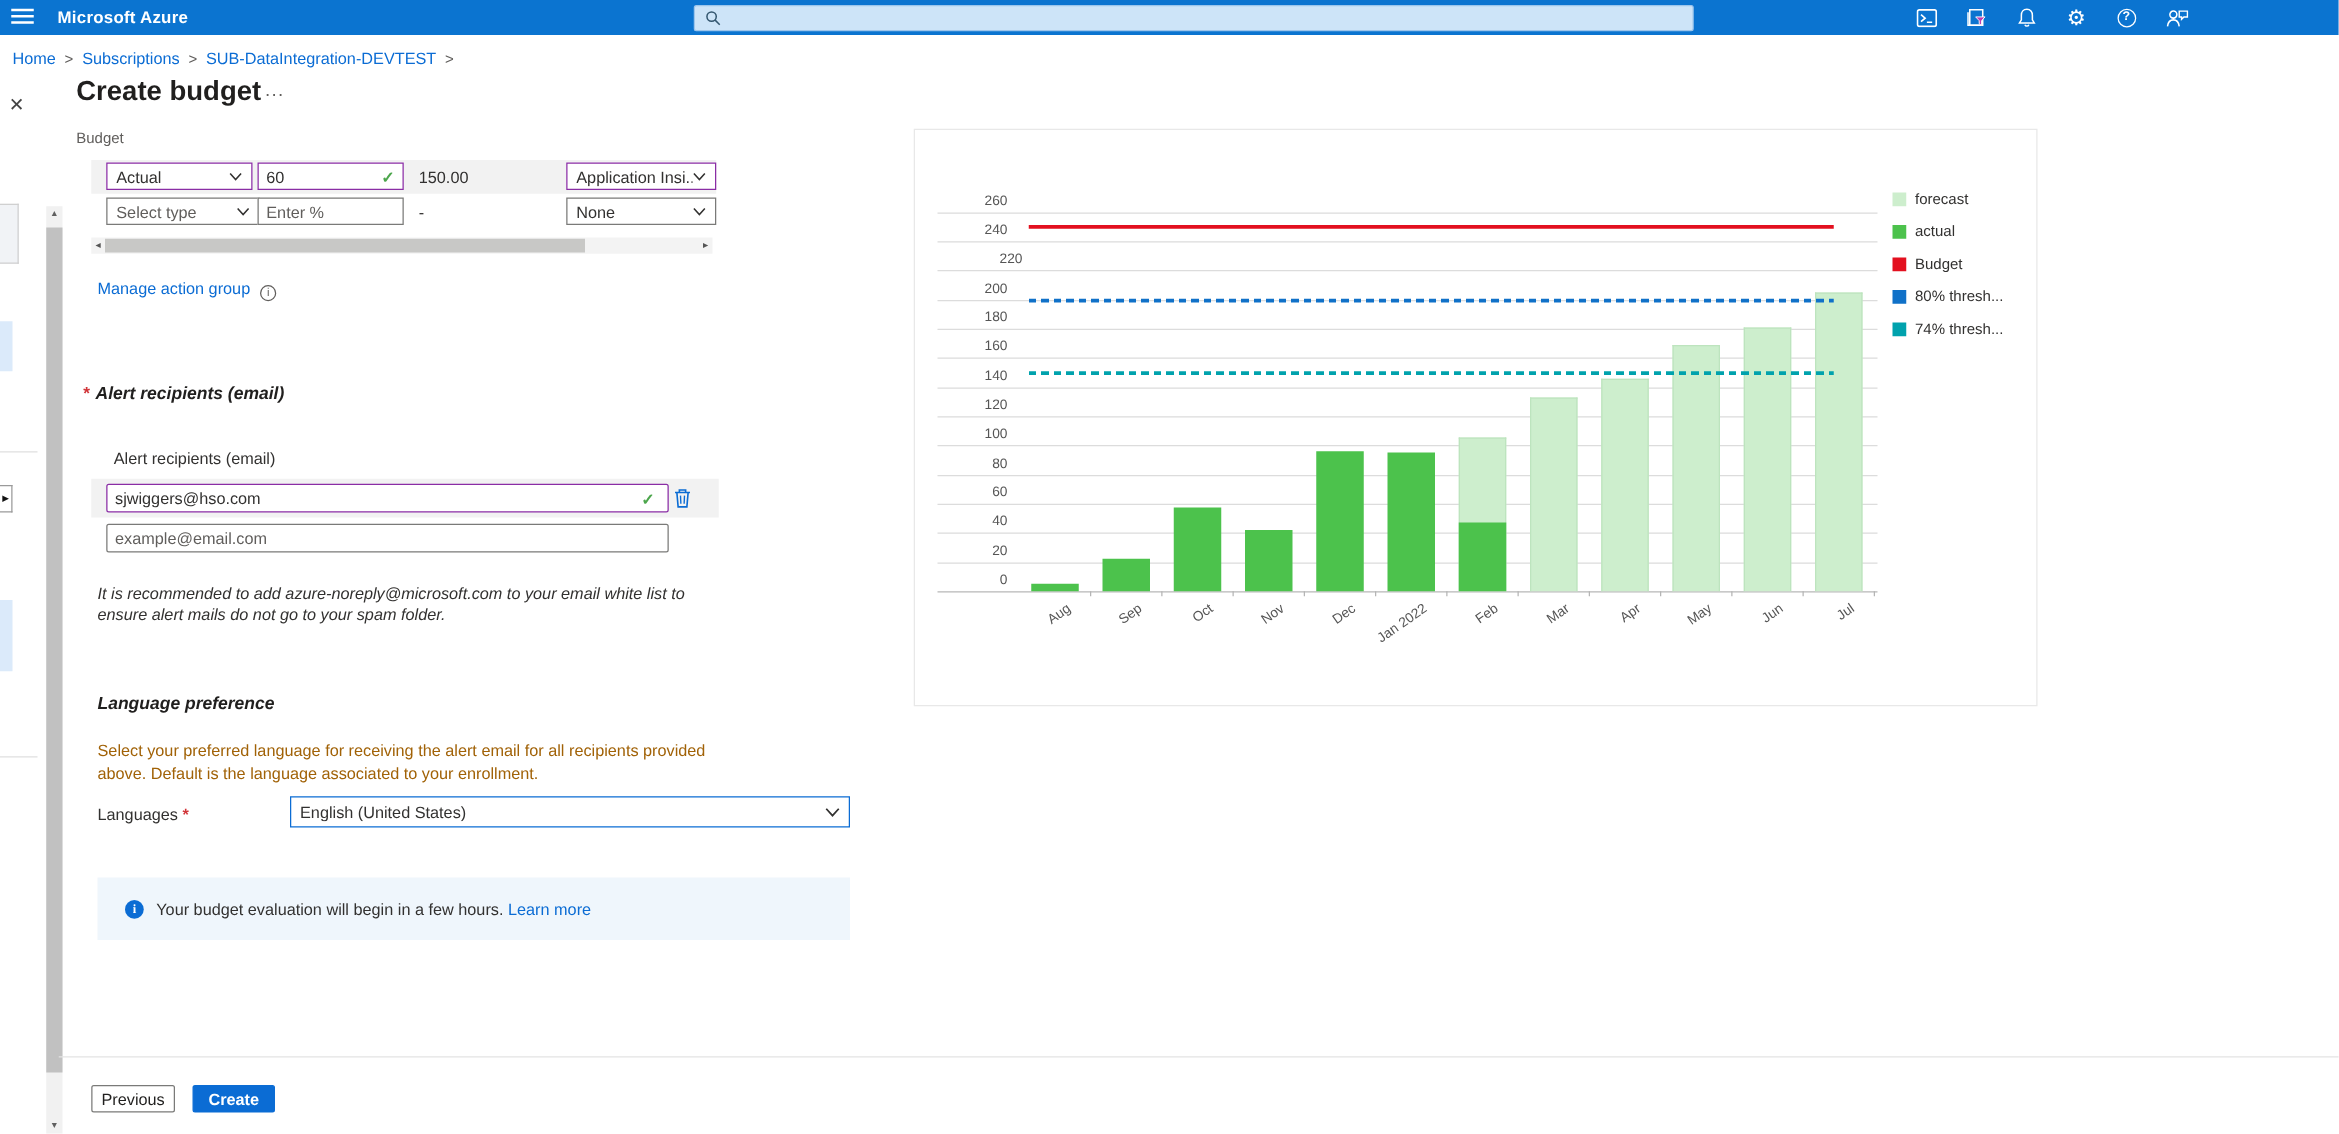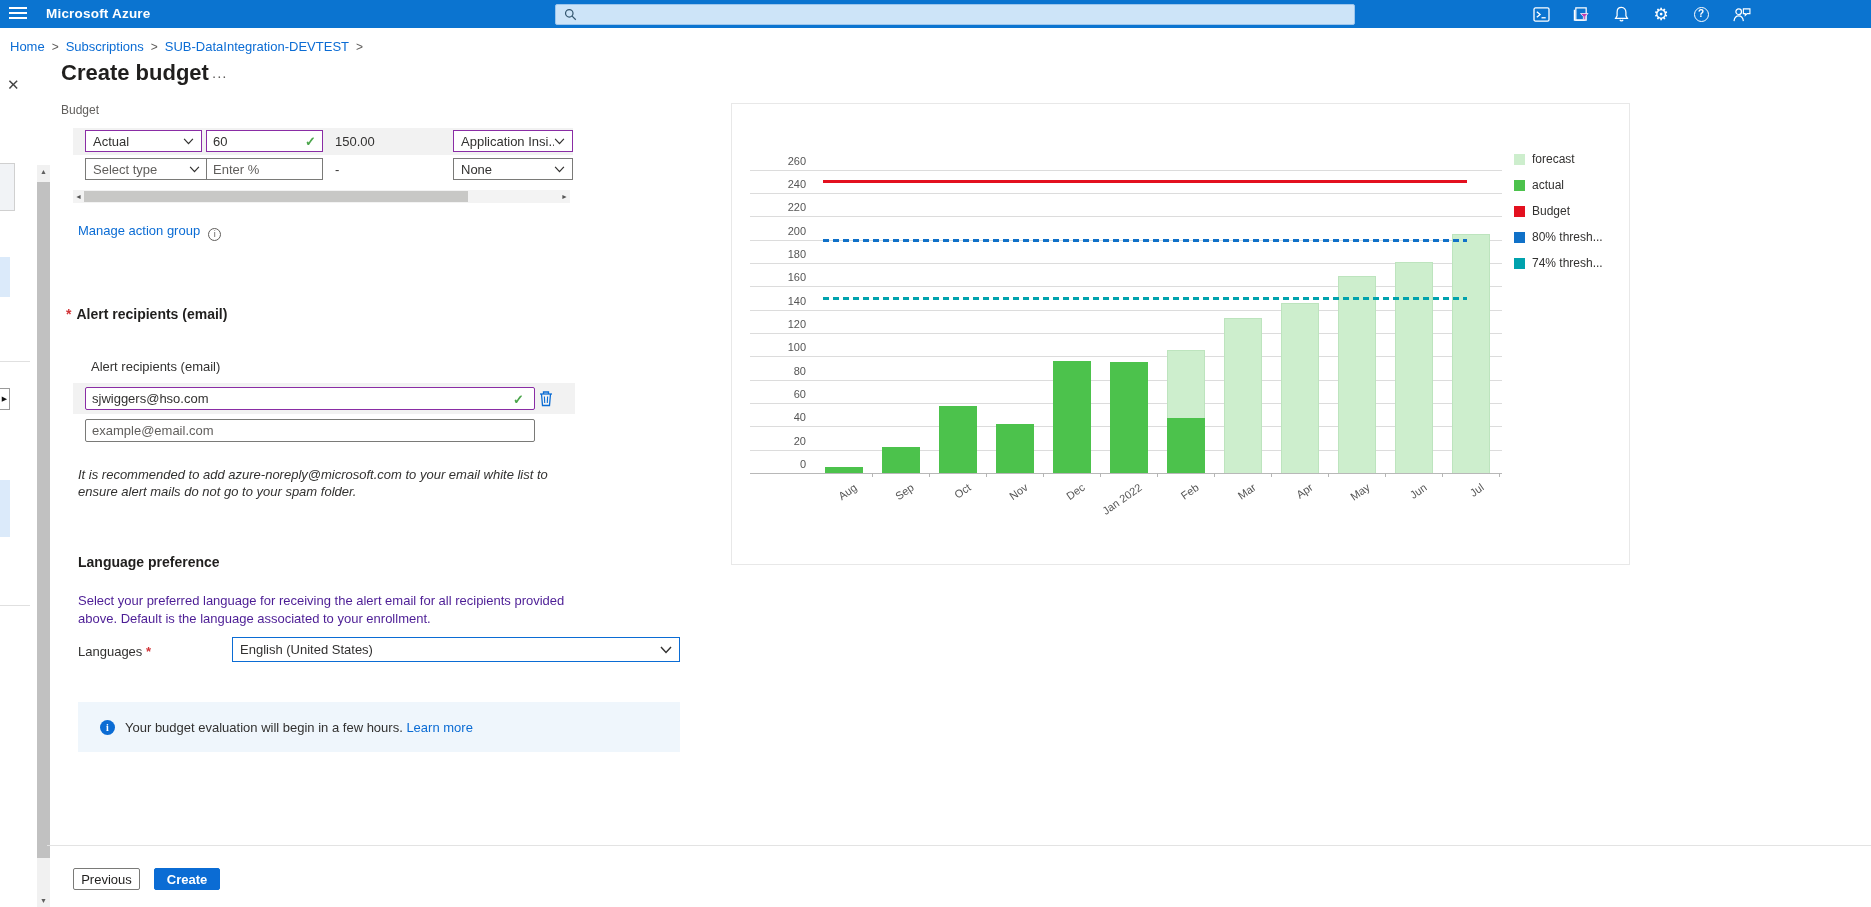--- a/index.html
+++ b/index.html
@@ -58,25 +58,25 @@
   .tbx { position:absolute; height:22px; border:1px solid #7a7a78; background:#fff; padding:0 6px; font-family:"Liberation Sans",sans-serif; font-size:13px; color:#323130; outline:none; }
   .tbx.purple { border:1.6px solid #8a2da5; }
   .tbx::placeholder { color:#605e5c; opacity:1; }
   .check { position:absolute; color:#4ca64c; font-size:13px; font-weight:bold; }
   .static-val { position:absolute; font-size:13px; color:#323130;text-align:right; }
   .hscroll { position:absolute; left:73px; top:190px; width:497px; height:13px; background:#f3f3f3; }
   .hscroll .arr { position:absolute; top:0; width:11px; height:13px; font-size:7px; color:#555; line-height:13px; text-align:center; cursor:pointer; }
   .hscroll .thumb { position:absolute; left:11px; top:1px; width:384px; height:11px; background:#c8c8c6; cursor:pointer; }
   .link { color:#0b6cd4; text-decoration:none; cursor:pointer; }
   .info-circle { display:inline-block; width:13px; height:13px; border:1px solid #605e5c; border-radius:50%; color:#605e5c; font-size:9px; line-height:11px; text-align:center; vertical-align:-2px; margin-left:8px; font-style:normal; }
-  .sec-header { position:absolute; font-size:14px; font-weight:bold; color:#201f1e; }
+  .sec-header { position:absolute; font-size:14px; font-weight:bold; color:#201f1e;font-style:italic; }
   .req { color:#d13438; margin-right:5px; font-weight:bold; }
   .trash-btn { position:absolute; left:536px; top:387px; width:20px; height:22px; cursor:pointer; display:flex; align-items:center; justify-content:center; }
   .note { position:absolute; left:78px; top:466px; width:502px; font-style:italic; font-size:13px; color:#323130; line-height:17px; }
-  .para { position:absolute; font-size:13px; color:#4c1d95; line-height:18px; }
+  .para { position:absolute; font-size:13px; color:#a16207; line-height:18px; }
   .banner { position:absolute; left:78px; top:702px; width:602px; height:50px; background:#eff6fc; display:flex; align-items:center; padding-left:22px; }
   .banner .i-ic { width:15px; height:15px; border-radius:50%; background:#0b6cd4; color:#fff; font-size:10px; font-weight:bold; text-align:center; line-height:15px; margin-right:10px; flex:0 0 auto; font-family:"Liberation Serif",serif; }
   .footer-line { position:absolute; left:47px; right:0; top:845px; height:1px; background:#e3e3e3; }
   .btn { position:absolute; top:868px; height:22px; font-size:13px; display:flex; align-items:center; justify-content:center; cursor:pointer; border-radius:2px; }
   .btn.secondary { left:73px; width:67px; background:#fff; border:1px solid #7a7a78; color:#201f1e; }
   .btn.primary { left:154px; width:66px; background:#0b6cd4; border:1px solid #0b6cd4; color:#fff; font-weight:bold; }
 
   
   .chart-card { position:absolute; left:731px; top:103px; width:899px; height:462px; background:#fff; border:1px solid #e8e8e8; }
   .gridline { position:absolute; height:1px; background:#dcdcdc; }
@@ -274,21 +274,21 @@
       <div class="ylab" style="left: 18px; top: 213.96px;">120</div>
       <div class="gridline" style="left: 18px; width: 752px; top: 205.62px;"></div>
       <div class="ylab" style="left: 18px; top: 190.62px;">140</div>
       <div class="gridline" style="left: 18px; width: 752px; top: 182.28px;"></div>
       <div class="ylab" style="left: 18px; top: 167.28px;">160</div>
       <div class="gridline" style="left: 18px; width: 752px; top: 158.94px;"></div>
       <div class="ylab" style="left: 18px; top: 143.94px;">180</div>
       <div class="gridline" style="left: 18px; width: 752px; top: 135.6px;"></div>
       <div class="ylab" style="left: 18px; top: 120.6px;">200</div>
       <div class="gridline" style="left: 18px; width: 752px; top: 112.26px;"></div>
-      <div class="ylab" style="left: 18px; top: 97.26px;">220</div>
+      <div class="ylab" style="left: 30px; top: 97.26px;">220</div>
       <div class="gridline" style="left: 18px; width: 752px; top: 88.92px;"></div>
       <div class="ylab" style="left: 18px; top: 73.92px;">240</div>
       <div class="gridline" style="left: 18px; width: 752px; top: 65.58px;"></div>
       <div class="ylab" style="left: 18px; top: 50.58px;">260</div>
       <div class="bar actual" style="left: 93px; width: 38px; top: 363.165px; height: 5.835px;"></div>
       <div class="xtick" style="left: 140px; top: 369px;"></div>
       <div class="xlab" style="left: 54px; top: 377px;">Aug</div>
       <div class="bar actual" style="left: 150px; width: 38px; top: 343.326px; height: 25.674px;"></div>
       <div class="xtick" style="left: 197px; top: 369px;"></div>
       <div class="xlab" style="left: 111px; top: 377px;">Sep</div>

